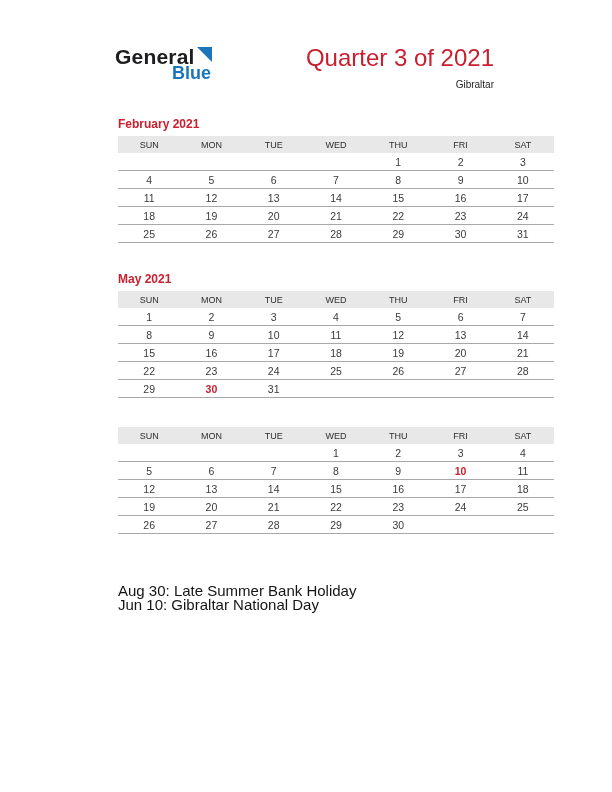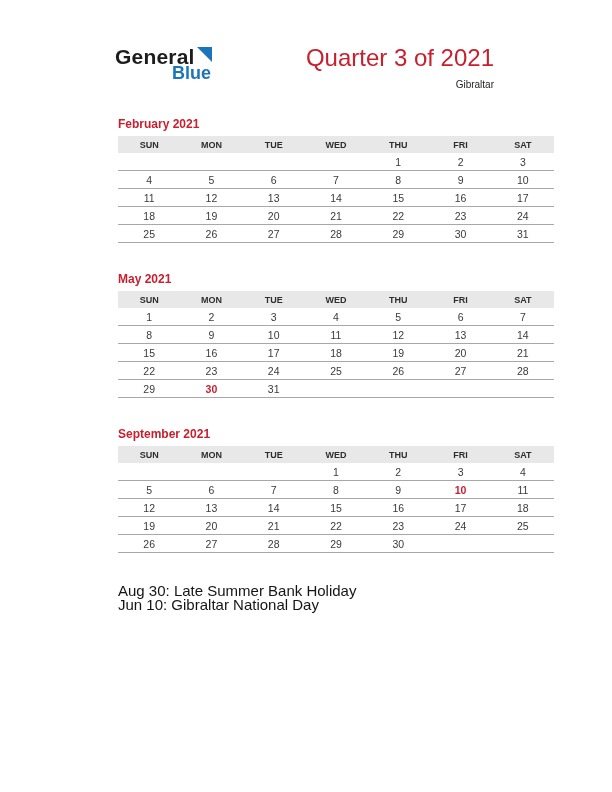--- a/index.html
+++ b/index.html
@@ -23,21 +23,21 @@
   .title-block { position: absolute; top: 44px; right: 88px; text-align: right; }
   .page-title { font-size: 24px; color: var(--red, #C8202F); font-weight: 400; }
   .page-subtitle { font-size: 10px; color: #1f1f1f; margin-top: 7px; }
   
   .months { position: absolute; left: 88px; top: 117px; width: 436px; }
   .month { margin-bottom: 29px; }
   .month-title { color: var(--red, #C8202F); font-size: 12px; font-weight: 700; margin: 0 0 5px 0; }
   table.cal { width: 436px; border-collapse: collapse; table-layout: fixed; }
   .cal th {
     background: var(--header-bg, #E8E8E8);
-    font-size: 9px; font-weight: 700; color: #2e2e2e;
+    font-size: 9px; font-weight: 400; color: #2e2e2e;
     height: 17px; text-align: center; padding: 0;
   }
   .cal td {
     font-size: 10.5px; color: #3a3a3a;
     height: 17px; text-align: center; padding: 0;
     border-bottom: 1px solid var(--line, #A8A8A8);
   }
   .cal td.holiday { color: var(--red, #C8202F); font-weight: 700; }
   
   .footnotes { position: absolute; left: 88px; top: 584px; }
@@ -186,21 +186,20 @@
               <td>31</td>
               <td></td>
               <td></td>
               <td></td>
               <td></td>
             </tr>
           </tbody>
         </table>
       </section>
       <section class="month">
-        <div class="month-title">September 2021</div>
         <table class="cal">
           <thead>
             <tr>
               <th>SUN</th>
               <th>MON</th>
               <th>TUE</th>
               <th>WED</th>
               <th>THU</th>
               <th>FRI</th>
               <th>SAT</th>

